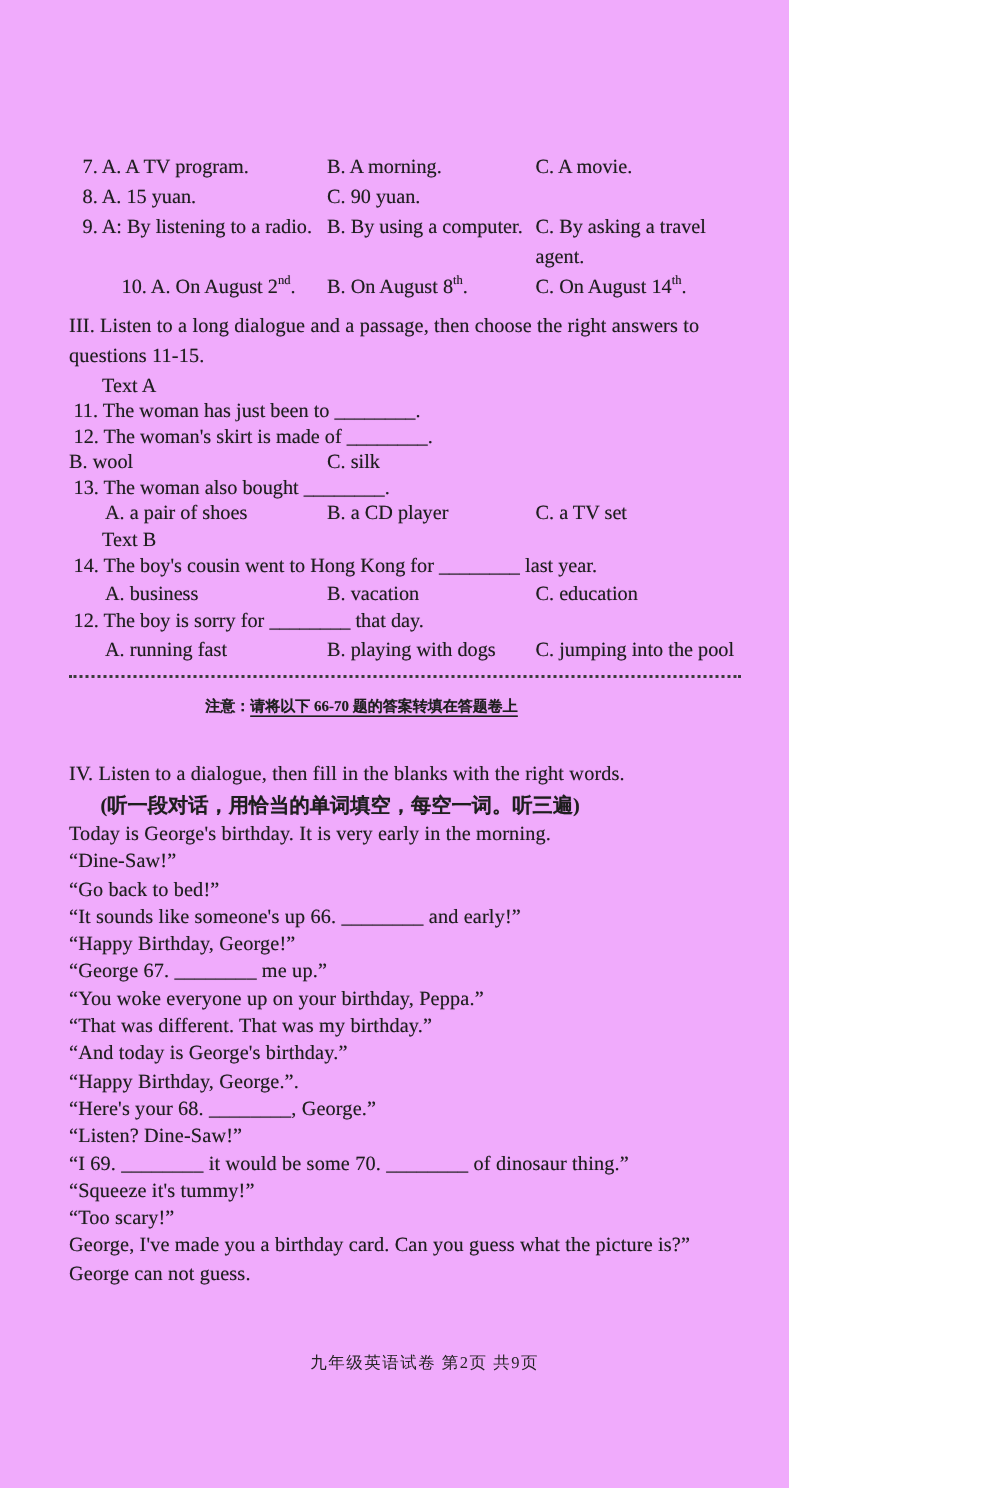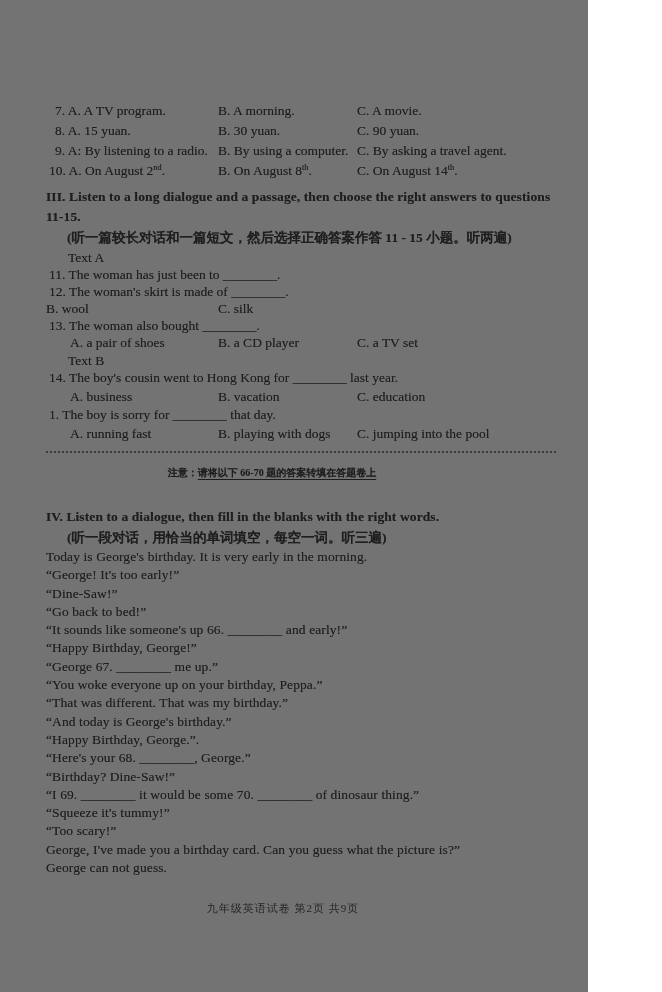--- a/index.html
+++ b/index.html
@@ -4,42 +4,42 @@
 <style>
   * { margin: 0; padding: 0; box-sizing: border-box; }
   html, body { background: #ffffff; }
   body {
     width: 662px; height: 992px;
     font-family: "Liberation Serif", "DejaVu Serif", serif;
     color: #1e1e1e;
   }
   .page {
     position: relative;
-    width: 588px; height: 992px;
-    background: #737373;
+    width: 526px; height: 992px;
+    background: #f0abfc;
     overflow: hidden;
   }
   .content {
     position: absolute;
     top: 101px; left: 46px; right: 30px;
     font-size: 13.5px;
     text-shadow: 0 0 0.5px rgba(20,20,20,0.45);
   }
   
   .row3 {
     display: grid;
     grid-template-columns: 172px 139px 1fr;
     line-height: 20px;
   }
   .row3 .cA { padding-left: 9px; }
-  .row3.row-ten .cA { padding-left: 3px; }
+  .row3.row-ten .cA { padding-left: 3px; margin-left: 32px; }
   sup { font-size: 0.62em; line-height: 0; }
   
   .sec-title {
-    font-weight: bold;
+    font-weight: normal;
     line-height: 20px;
     margin-top: 6px;
     letter-spacing: 0.1px;
   }
   .sec-sub {
     font-weight: bold;
     line-height: 21px;
     padding-left: 21px;
     font-size: 13.5px;
   }
@@ -98,37 +98,35 @@
 <div class="page">
   <div class="content">
 
     <div class="row3">
       <span class="cA">7. A. A TV program.</span>
       <span class="cB">B. A morning.</span>
       <span class="cC">C. A movie.</span>
     </div>
     <div class="row3">
       <span class="cA">8. A. 15 yuan.</span>
-      <span class="cB">B. 30 yuan.</span>
       <span class="cC">C. 90 yuan.</span>
     </div>
     <div class="row3">
       <span class="cA">9. A: By listening to a radio.</span>
       <span class="cB">B. By using a computer.</span>
       <span class="cC">C. By asking a travel agent.</span>
     </div>
 
     <div class="row3 row-ten">
       <span class="cA"><span>10. A. On August 2</span><sup>nd</sup><span>.</span></span>
       <span class="cB"><span>B. On August 8</span><sup>th</sup><span>.</span></span>
       <span class="cC"><span>C. On August 14</span><sup>th</sup><span>.</span></span>
     </div>
 
     <div class="sec-title">III. Listen to a long dialogue and a passage, then choose the right answers to questions 11-15.</div>
-    <div class="sec-sub">(听一篇较长对话和一篇短文，然后选择正确答案作答 11 - 15 小题。听两遍)</div>
 
     <div class="qblock-a">
       <div class="text-label">Text A</div>
       <div class="qline qstem">11. The woman has just been to ________.</div>
       <div class="qline qstem">12. The woman's skirt is made of ________.</div>
       <div class="qline optrow">
         <span class="oB">B. wool</span>
         <span class="oC">C. silk</span>
       </div>
       <div class="qline qstem">13. The woman also bought ________.</div>
@@ -140,51 +138,50 @@
     </div>
 
     <div class="qblock-b">
       <div class="text-label">Text B</div>
       <div class="qline qstem">14. The boy's cousin went to Hong Kong for ________ last year.</div>
       <div class="qline optrow">
         <span class="oA">A. business</span>
         <span class="oB">B. vacation</span>
         <span class="oC">C. education</span>
       </div>
-      <div class="qline qstem">1. The boy is sorry for ________ that day.</div>
+      <div class="qline qstem">12. The boy is sorry for ________ that day.</div>
       <div class="qline optrow">
         <span class="oA">A. running fast</span>
         <span class="oB">B. playing with dogs</span>
         <span class="oC">C. jumping into the pool</span>
       </div>
     </div>
 
     <div class="dotline"></div>
 
     <div class="notice">
       <span>注意：</span><span class="notice-ul">请将以下 66-70 题的答案转填在答题卷上</span>
     </div>
 
     <div class="sec-title sec4-title">IV. Listen to a dialogue, then fill in the blanks with the right words.</div>
     <div class="sec-sub">(听一段对话，用恰当的单词填空，每空一词。听三遍)</div>
 
     <div class="dialogue">
       <p class="dline">Today is George's birthday. It is very early in the morning.</p>
-      <p class="dline">“George! It's too early!”</p>
       <p class="dline">“Dine-Saw!”</p>
       <p class="dline">“Go back to bed!”</p>
       <p class="dline">“It sounds like someone's up 66. ________ and early!”</p>
       <p class="dline">“Happy Birthday, George!”</p>
       <p class="dline">“George 67. ________ me up.”</p>
       <p class="dline">“You woke everyone up on your birthday, Peppa.”</p>
       <p class="dline">“That was different. That was my birthday.”</p>
       <p class="dline">“And today is George's birthday.”</p>
       <p class="dline">“Happy Birthday, George.”.</p>
       <p class="dline">“Here's your 68. ________, George.”</p>
-      <p class="dline">“Birthday? Dine-Saw!”</p>
+      <p class="dline">“Listen? Dine-Saw!”</p>
       <p class="dline">“I 69. ________ it would be some 70. ________ of dinosaur thing.”</p>
       <p class="dline">“Squeeze it's tummy!”</p>
       <p class="dline">“Too scary!”</p>
       <p class="dline">George, I've made you a birthday card. Can you guess what the picture is?”</p>
       <p class="dline">George can not guess.</p>
     </div>
 
   </div>
 
   <div class="footer">九年级英语试卷  第2页  共9页</div>

